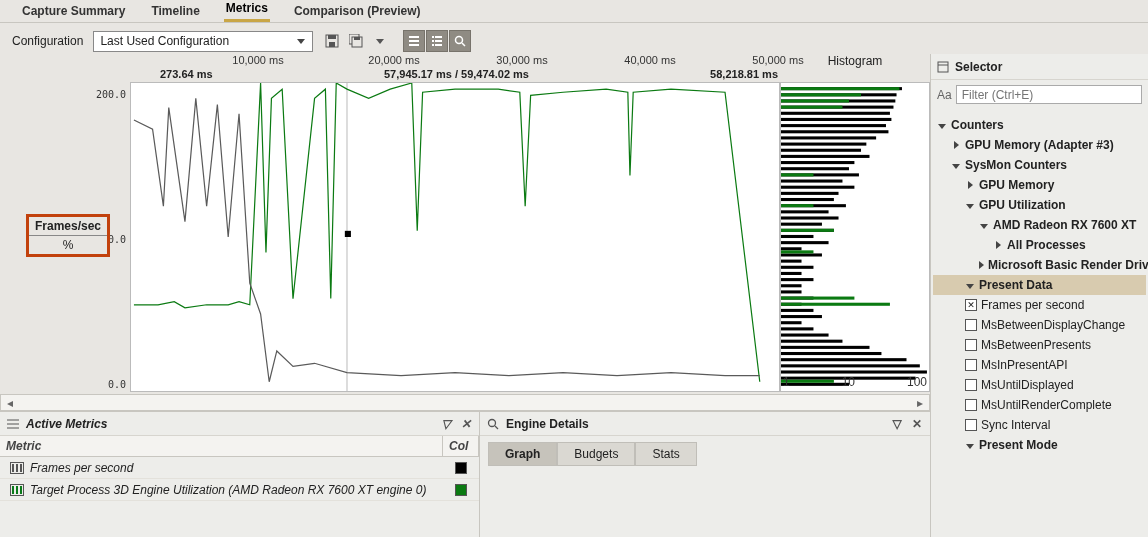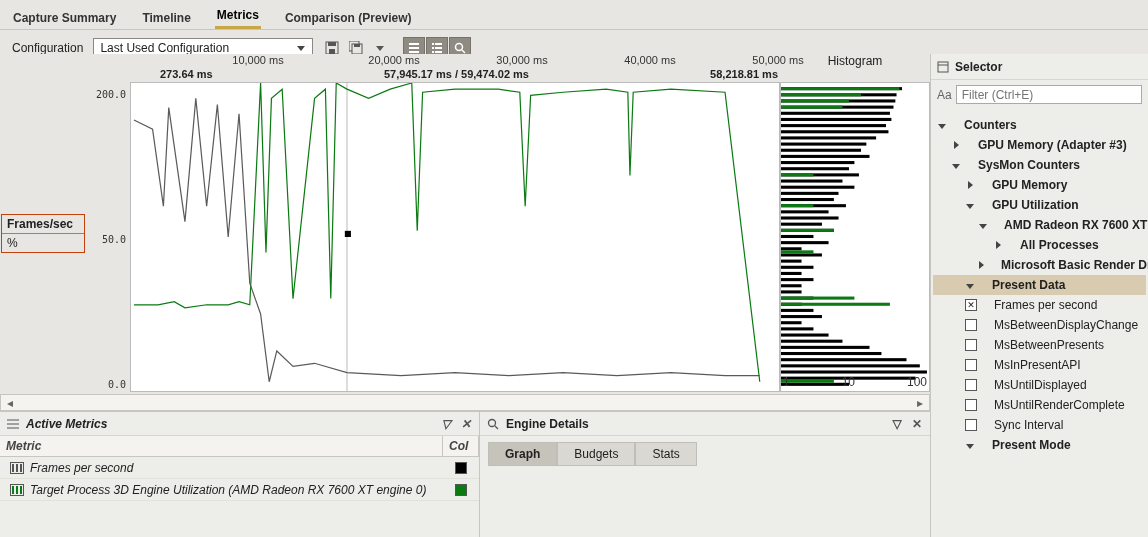--- a/index.html
+++ b/index.html
@@ -1,19 +1,19 @@
 <!DOCTYPE html>
 <html><head>
 <meta charset="utf-8">
 <style>
   * { box-sizing: border-box; margin: 0; padding: 0; font-family: "Segoe UI", Tahoma, sans-serif; font-size: 12px; }
   body { background: #e8e6e2; width: 1148px; height: 537px; overflow: hidden; position: relative; color: #222; }
 
   
-  .tabs { display: flex; gap: 22px; padding: 0 11px; height: 30px; align-items: flex-end; border-bottom: 1px solid #c8c6c0; }
+  .tabs { display: flex; gap: 22px; padding: 0 20px; height: 23px; align-items: flex-end; border-bottom: 1px solid #c8c6c0; }
   .tab { padding: 3px 2px 4px 2px; font-weight: 600; color: #333; }
   .tab.active { border-bottom: 3px solid #c9a646; color: #000; }
 
   
   .config-row { display: flex; align-items: center; gap: 8px; padding: 7px 10px 5px; }
   .config-label { padding: 0 2px; }
   .config-select { width: 220px; height: 21px; background: #fff; border: 1px solid #888; display: flex; align-items: center; justify-content: space-between; padding: 0 3px 0 6px; }
   .config-select .chev { width: 16px; height: 16px; display: flex; align-items: center; justify-content: center; border-left: 0; }
   .tb { display: flex; align-items: center; gap: 2px; }
   .tb .sep { width: 8px; }
@@ -23,21 +23,21 @@
 
   
   .main { display: flex; position: absolute; top: 54px; left: 0; right: 0; bottom: 0; }
   .left-col { flex: 1 1 auto; display: flex; flex-direction: column; min-width: 0; }
   .right-col { width: 218px; border-left: 1px solid #c8c6c0; background: #ededea; display: flex; flex-direction: column; }
 
   
   .chart-wrap { position: relative; height: 340px; background: #e8e6e2; display: flex; }
   .axis-left { width: 130px; position: relative; }
   .axis-left .tick { position: absolute; right: 4px; font-family: Consolas, monospace; font-size: 10px; color: #333; transform: translateY(-50%); }
-  .axis-left .fs-box { position: absolute; left: 1px; width: 84px; border: 1px solid #c2410c; background: #e8e6e2; }
+  .axis-left .fs-box { position: absolute; left: 26px; width: 84px; border: 3px solid #c2410c; background: #e8e6e2; text-align: center; }
   .axis-left .fs-box div { padding: 2px 5px; }
   .axis-left .fs-box .fs-top { font-weight: 700; border-bottom: 1px solid #888; }
   .plot-block { position: relative; flex: 1 1 auto; }
   .time-ticks { position: absolute; left: 0; right: 0; top: 0; height: 14px; display: flex; }
   .time-ticks span { position: absolute; transform: translateX(-50%); font-size: 11px; color: #333; }
   .status-left { position: absolute; left: 30px; top: 14px; font-weight: 700; font-size: 11px; }
   .status-mid  { position: absolute; left: 254px; top: 14px; font-weight: 700; font-size: 11px; }
   .status-right{ position: absolute; right: 152px; top: 14px; font-weight: 700; font-size: 11px; }
   .plot { position: absolute; left: 0; right: 150px; top: 28px; bottom: 2px; background: #fff; border: 1px solid #bbb; }
   .plot svg { width: 100%; height: 100%; }
@@ -73,21 +73,21 @@
   .sw { width:12px; height:12px; border:1px solid #555; }
   .md-tabs { display:flex; gap: 0; padding: 6px 8px; }
   .md-tab { padding: 4px 16px; background:#dad8d2; border:1px solid #c0beb8; }
   .md-tab.active { background:#c6c3bb; font-weight:600; }
 
   
   .sel-head { display:flex; align-items:center; gap:6px; height: 26px; padding: 0 6px; font-weight:700; border-bottom:1px solid #d7d5cf; }
   .sel-filter { display:flex; align-items:center; gap:4px; padding: 5px 6px; }
   .sel-filter input { flex:1 1 auto; height: 19px; border:1px solid #aaa; padding: 0 5px; background:#fff; color:#888; }
   .tree { padding: 6px 2px; overflow:auto; flex:1 1 auto; }
-  .tree-item { display:flex; align-items:center; height: 20px; padding: 0 4px; gap: 17px; }
+  .tree-item { display:flex; align-items:center; height: 20px; padding: 0 4px; gap: 4px; }
   .tree-item .chk { width:12px; height:12px; border:1px solid #555; background:#fff; display:flex; align-items:center; justify-content:center; font-size:9px; line-height:1; }
   .tree-item .chev { width:10px; color:#444; text-align:center; }
   .tree-item .lbl { white-space:nowrap; }
   .tree-item.bold .lbl { font-weight:700; }
   .tree-item.hl { background:#d8cbaf; }
   .tree-item.i1 { padding-left: 18px; }
   .tree-item.i2 { padding-left: 32px; }
   .tree-item.i3 { padding-left: 46px; }
   .tree-item.i4 { padding-left: 60px; }
 

